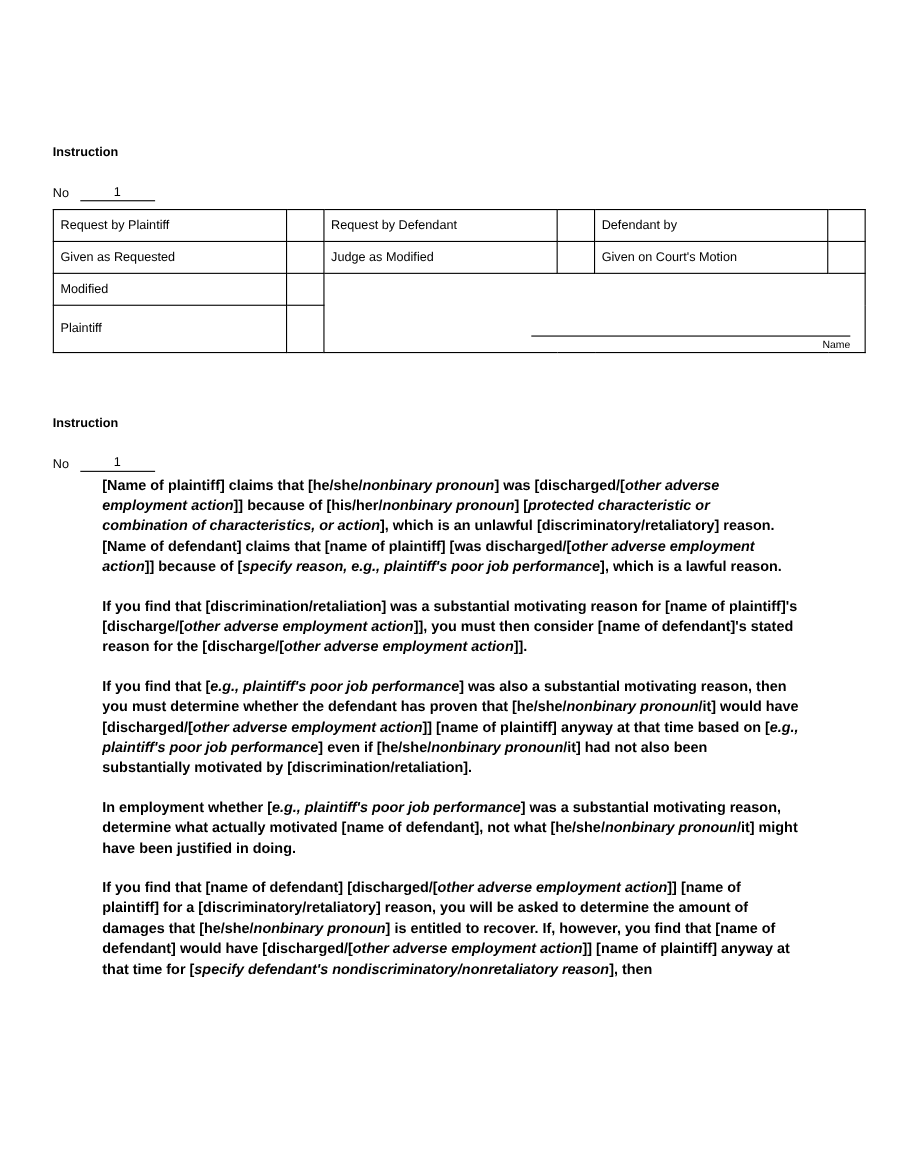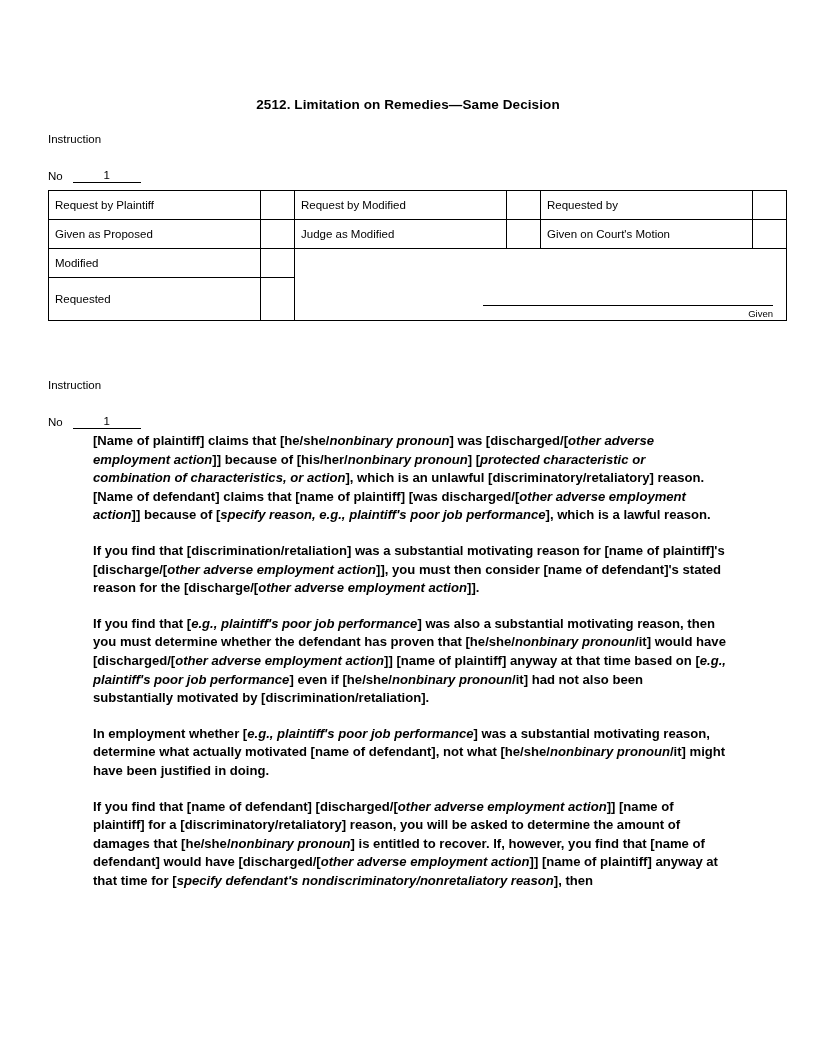--- a/index.html
+++ b/index.html
@@ -36,21 +36,21 @@
 
   
   .instr-block {
     position: absolute;
     left: 48px;
     font-size: 11.5px;
     line-height: 14.5px;
   }
   .instr-block.first { top: 132px; }
   .instr-block.second { top: 378px; }
-  .instr-line-1 { display: block; }
+  .instr-line-1 { display: block; font-weight: bold; }
   .instr-line-2 {
     display: flex;
     align-items: flex-end;
     gap: 0px;
   }
   .instr-no-label { display: inline-block; margin-top: 22px; }
   .instr-no-value {
     display: inline-block;
     width: 68px;
     margin-left: 10px;
@@ -117,58 +117,57 @@
     margin: 0 0 17px 0;
   }
   .body-text i {
   }
 </style>
 </head>
 <body>
 
 <div class="page">
 
-  <div class="doc-title">2512. Limitation on Remedies—Same Decision</div>
 
   <div class="instr-block first">
     <span class="instr-line-1">Instruction</span>
     <span class="instr-line-2">
       <span class="instr-no-label">No</span>
       <span class="instr-no-value">1</span>
     </span>
   </div>
 
   <table class="form-table">
     <tbody>
       <tr class="r1">
         <td class="col-label">Request by Plaintiff</td>
         <td class="col-check"></td>
-        <td class="col-label">Request by Modified</td>
+        <td class="col-label">Request by Defendant</td>
         <td class="col-check"></td>
-        <td class="col-label">Requested by</td>
+        <td class="col-label">Defendant by</td>
         <td class="col-check"></td>
       </tr>
       <tr class="r2">
-        <td class="col-label">Given as Proposed</td>
+        <td class="col-label">Given as Requested</td>
         <td class="col-check"></td>
         <td class="col-label">Judge as Modified</td>
         <td class="col-check"></td>
         <td class="col-label">Given on Court's Motion</td>
         <td class="col-check"></td>
       </tr>
       <tr class="r3">
         <td class="col-label">Modified</td>
         <td class="col-check"></td>
         <td class="judge-cell" colspan="4" rowspan="2">
           <div class="judge-sig"></div>
-          <div class="judge-label">Given</div>
+          <div class="judge-label">Name</div>
         </td>
       </tr>
       <tr class="r4">
-        <td class="col-label">Requested</td>
+        <td class="col-label">Plaintiff</td>
         <td class="col-check"></td>
       </tr>
     </tbody>
   </table>
 
   <div class="instr-block second">
     <span class="instr-line-1">Instruction</span>
     <span class="instr-line-2">
       <span class="instr-no-label">No</span>
       <span class="instr-no-value">1</span>

